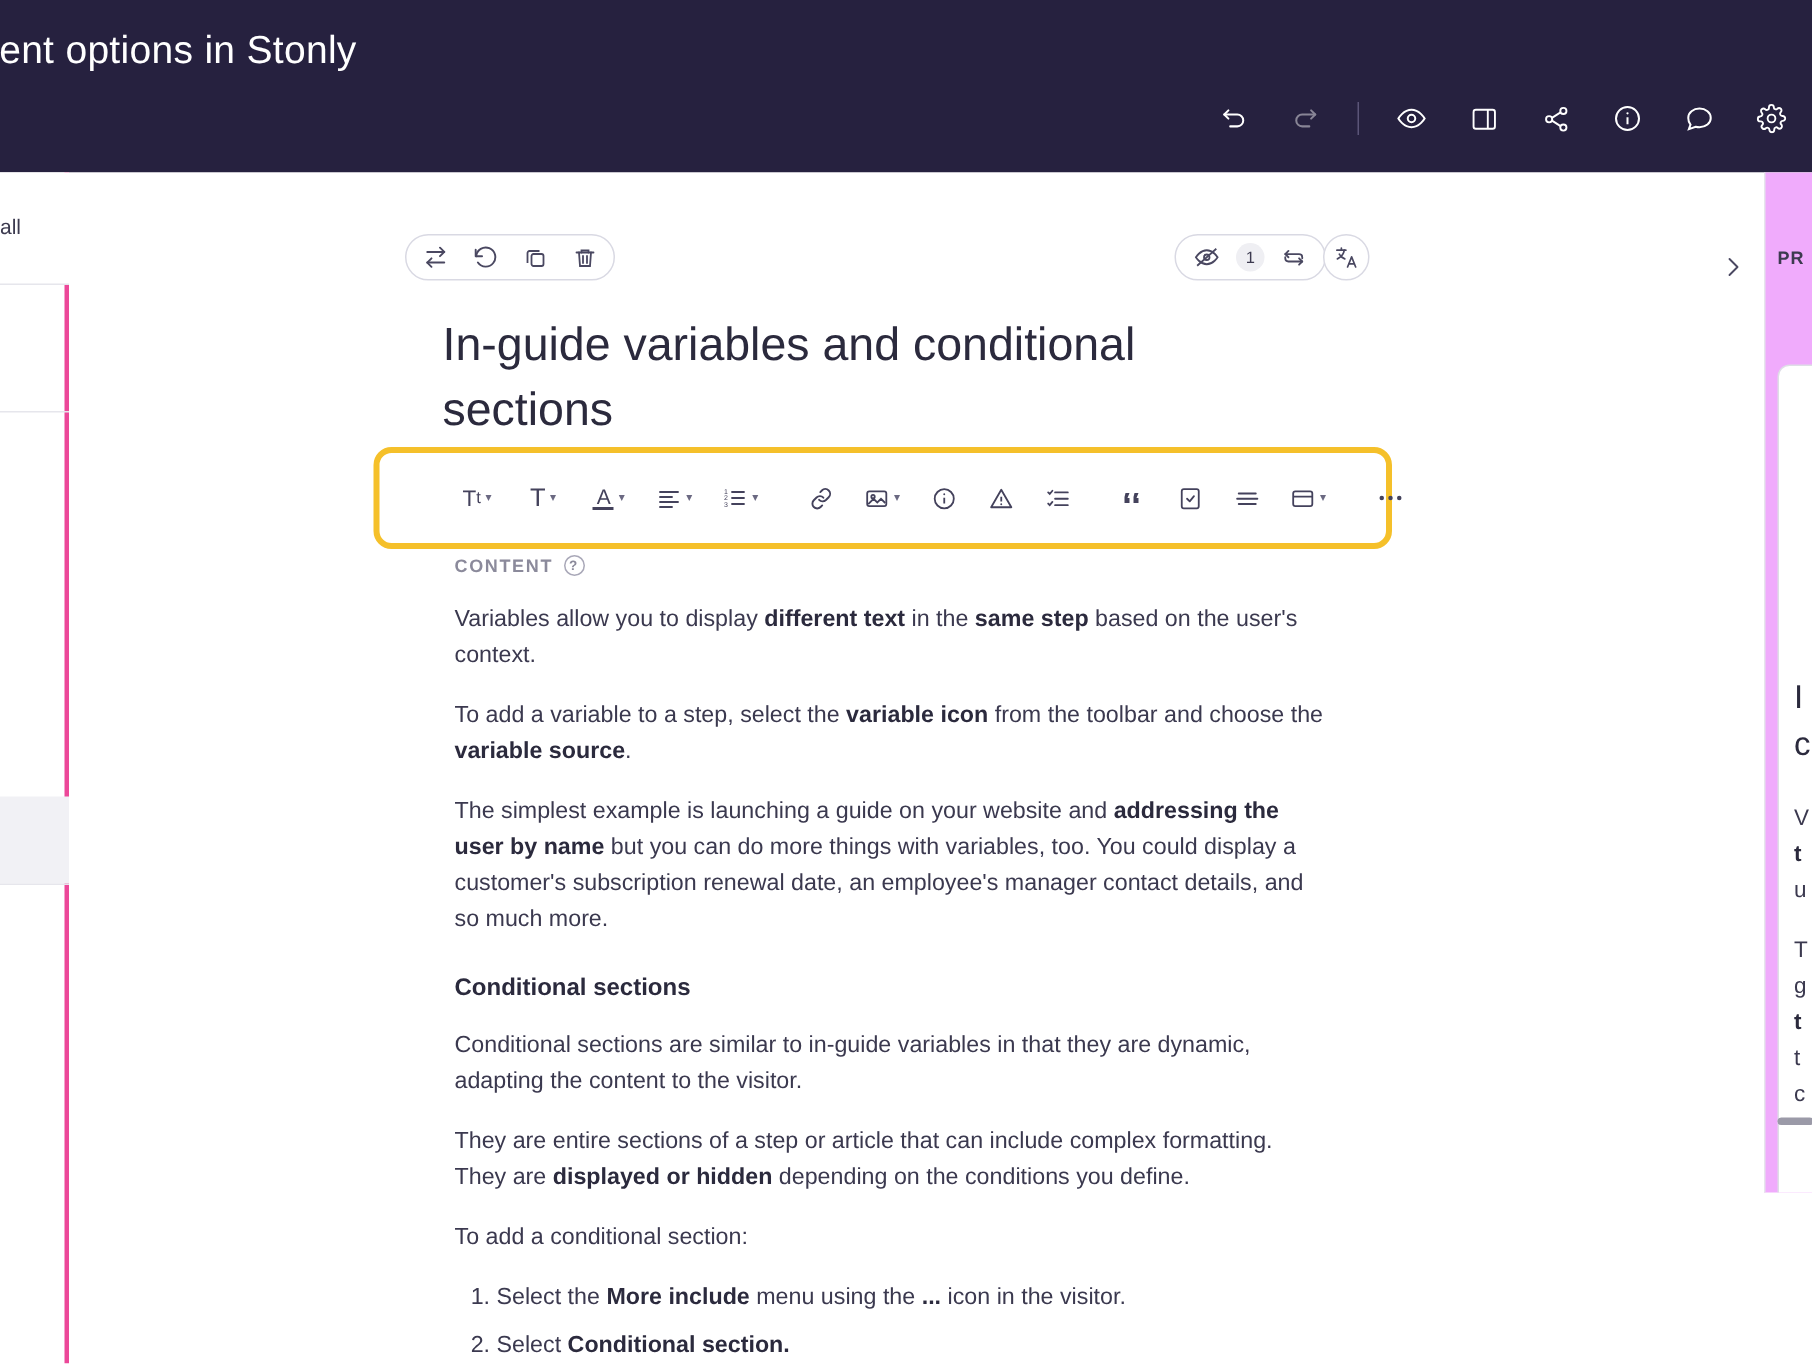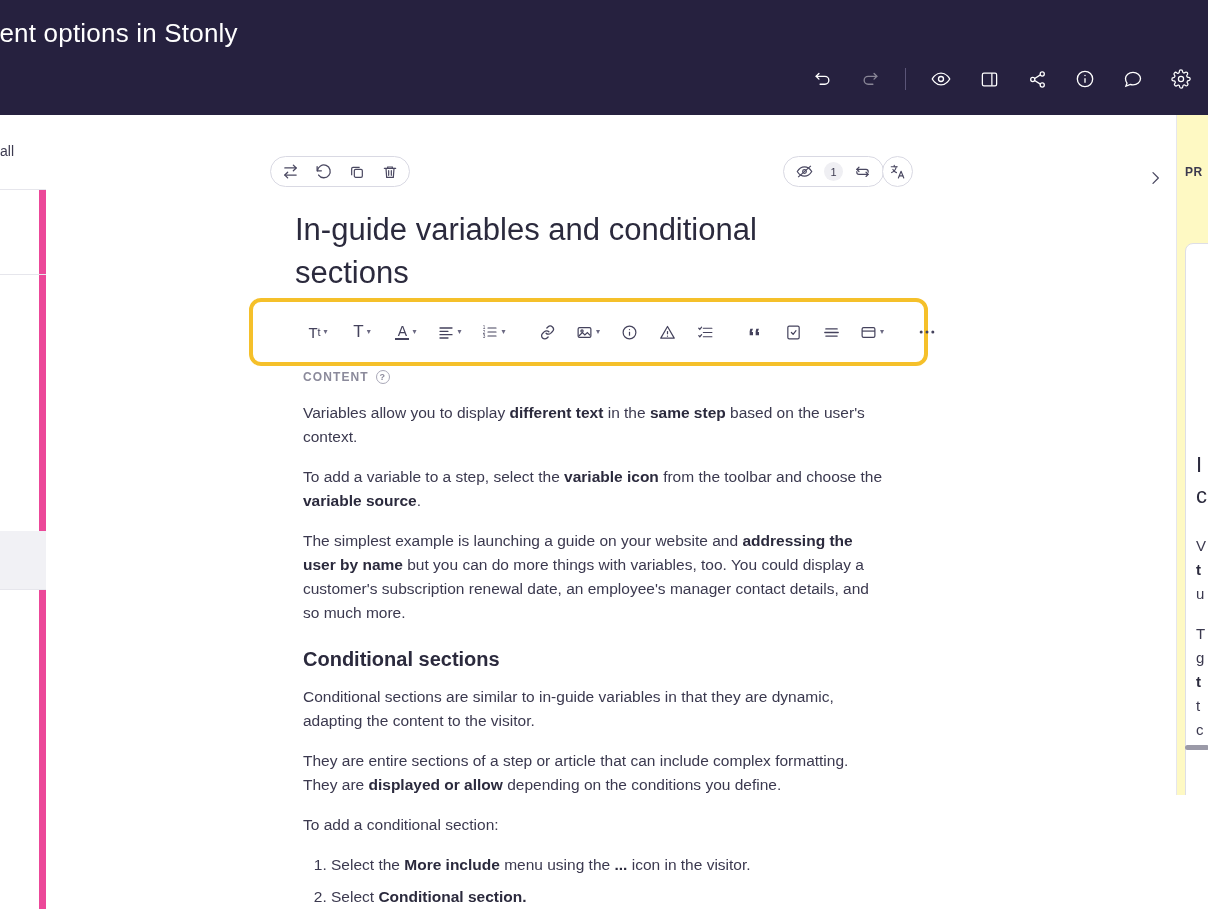--- a/index.html
+++ b/index.html
@@ -49,21 +49,21 @@
     background: #5b5578;
     margin: 0 4px;
   }
 
   
   .leftrail {
     position: absolute;
     left: 0; top: 115px;
     width: 46px; height: 794px;
     background: #ffffff;
-    border-right: 7px solid #ec4899;
+    border-right: 3px solid #ec4899;
   }
   .leftrail-top {
     position: absolute;
     left: 0; top: 0;
     width: 46px; height: 75px;
     border-bottom: 1px solid #e6e6ec;
     background: #ffffff;
   }
   .leftrail-label {
     position: absolute;
@@ -222,21 +222,21 @@
     position: absolute;
     left: 257px; top: 286px;
     width: 580px;
     color: #3b394f;
     font-size: 15.5px;
     line-height: 24px;
   }
   .body-col p { margin: 0 0 16px 0; }
   .body-col h3 {
     margin: 22px 0 14px 0;
-    font-size: 20px;
+    font-size: 16px;
     color: #2b2a3d;
     font-weight: 700;
   }
   .body-col ol {
     margin: 0;
     padding-left: 28px;
   }
   .body-col ol li { margin-bottom: 8px; }
   .b { font-weight: 700; color: #2b2a3d; }
 
@@ -263,21 +263,21 @@
     display: flex; align-items: center; justify-content: center;
     color: #4a4861;
     cursor: pointer;
   }
 
   
   .preview {
     position: absolute;
     left: 1176px; top: 115px;
     width: 32px; height: 680px;
-    background: #fef9c3;
+    background: #f0abfc;
     border-left: 1px solid #e6e6ec;
     overflow: hidden;
   }
   .preview-label {
     position: absolute;
     left: 8px; top: 50px;
     font-size: 12px;
     font-weight: 700;
     color: #3c3a4f;
     letter-spacing: 0.6px;
@@ -587,21 +587,21 @@
       </p>
       <p>
         <span>To add a variable to a step, select the </span><span class="b">variable icon</span><span> from the toolbar and choose the </span><span class="b">variable source</span><span>.</span>
       </p>
       <p>
         <span>The simplest example is launching a guide on your website and </span><span class="b">addressing the user by name</span><span> but you can do more things with variables, too. You could display a customer's subscription renewal date, an employee's manager contact details, and so much more.</span>
       </p>
       <h3>Conditional sections</h3>
       <p>Conditional sections are similar to in-guide variables in that they are dynamic, adapting the content to the visitor.</p>
       <p>
-        <span>They are entire sections of a step or article that can include complex formatting. They are </span><span class="b">displayed or allow</span><span> depending on the conditions you define.</span>
+        <span>They are entire sections of a step or article that can include complex formatting. They are </span><span class="b">displayed or hidden</span><span> depending on the conditions you define.</span>
       </p>
       <p>To add a conditional section:</p>
       <ol>
         <li>
           <span>Select the </span><span class="b">More include</span><span> menu using the </span><span class="b">...</span><span> icon in the visitor.</span>
         </li>
         <li>
           <span>Select </span><span class="b">Conditional section.</span>
         </li>
       </ol>

